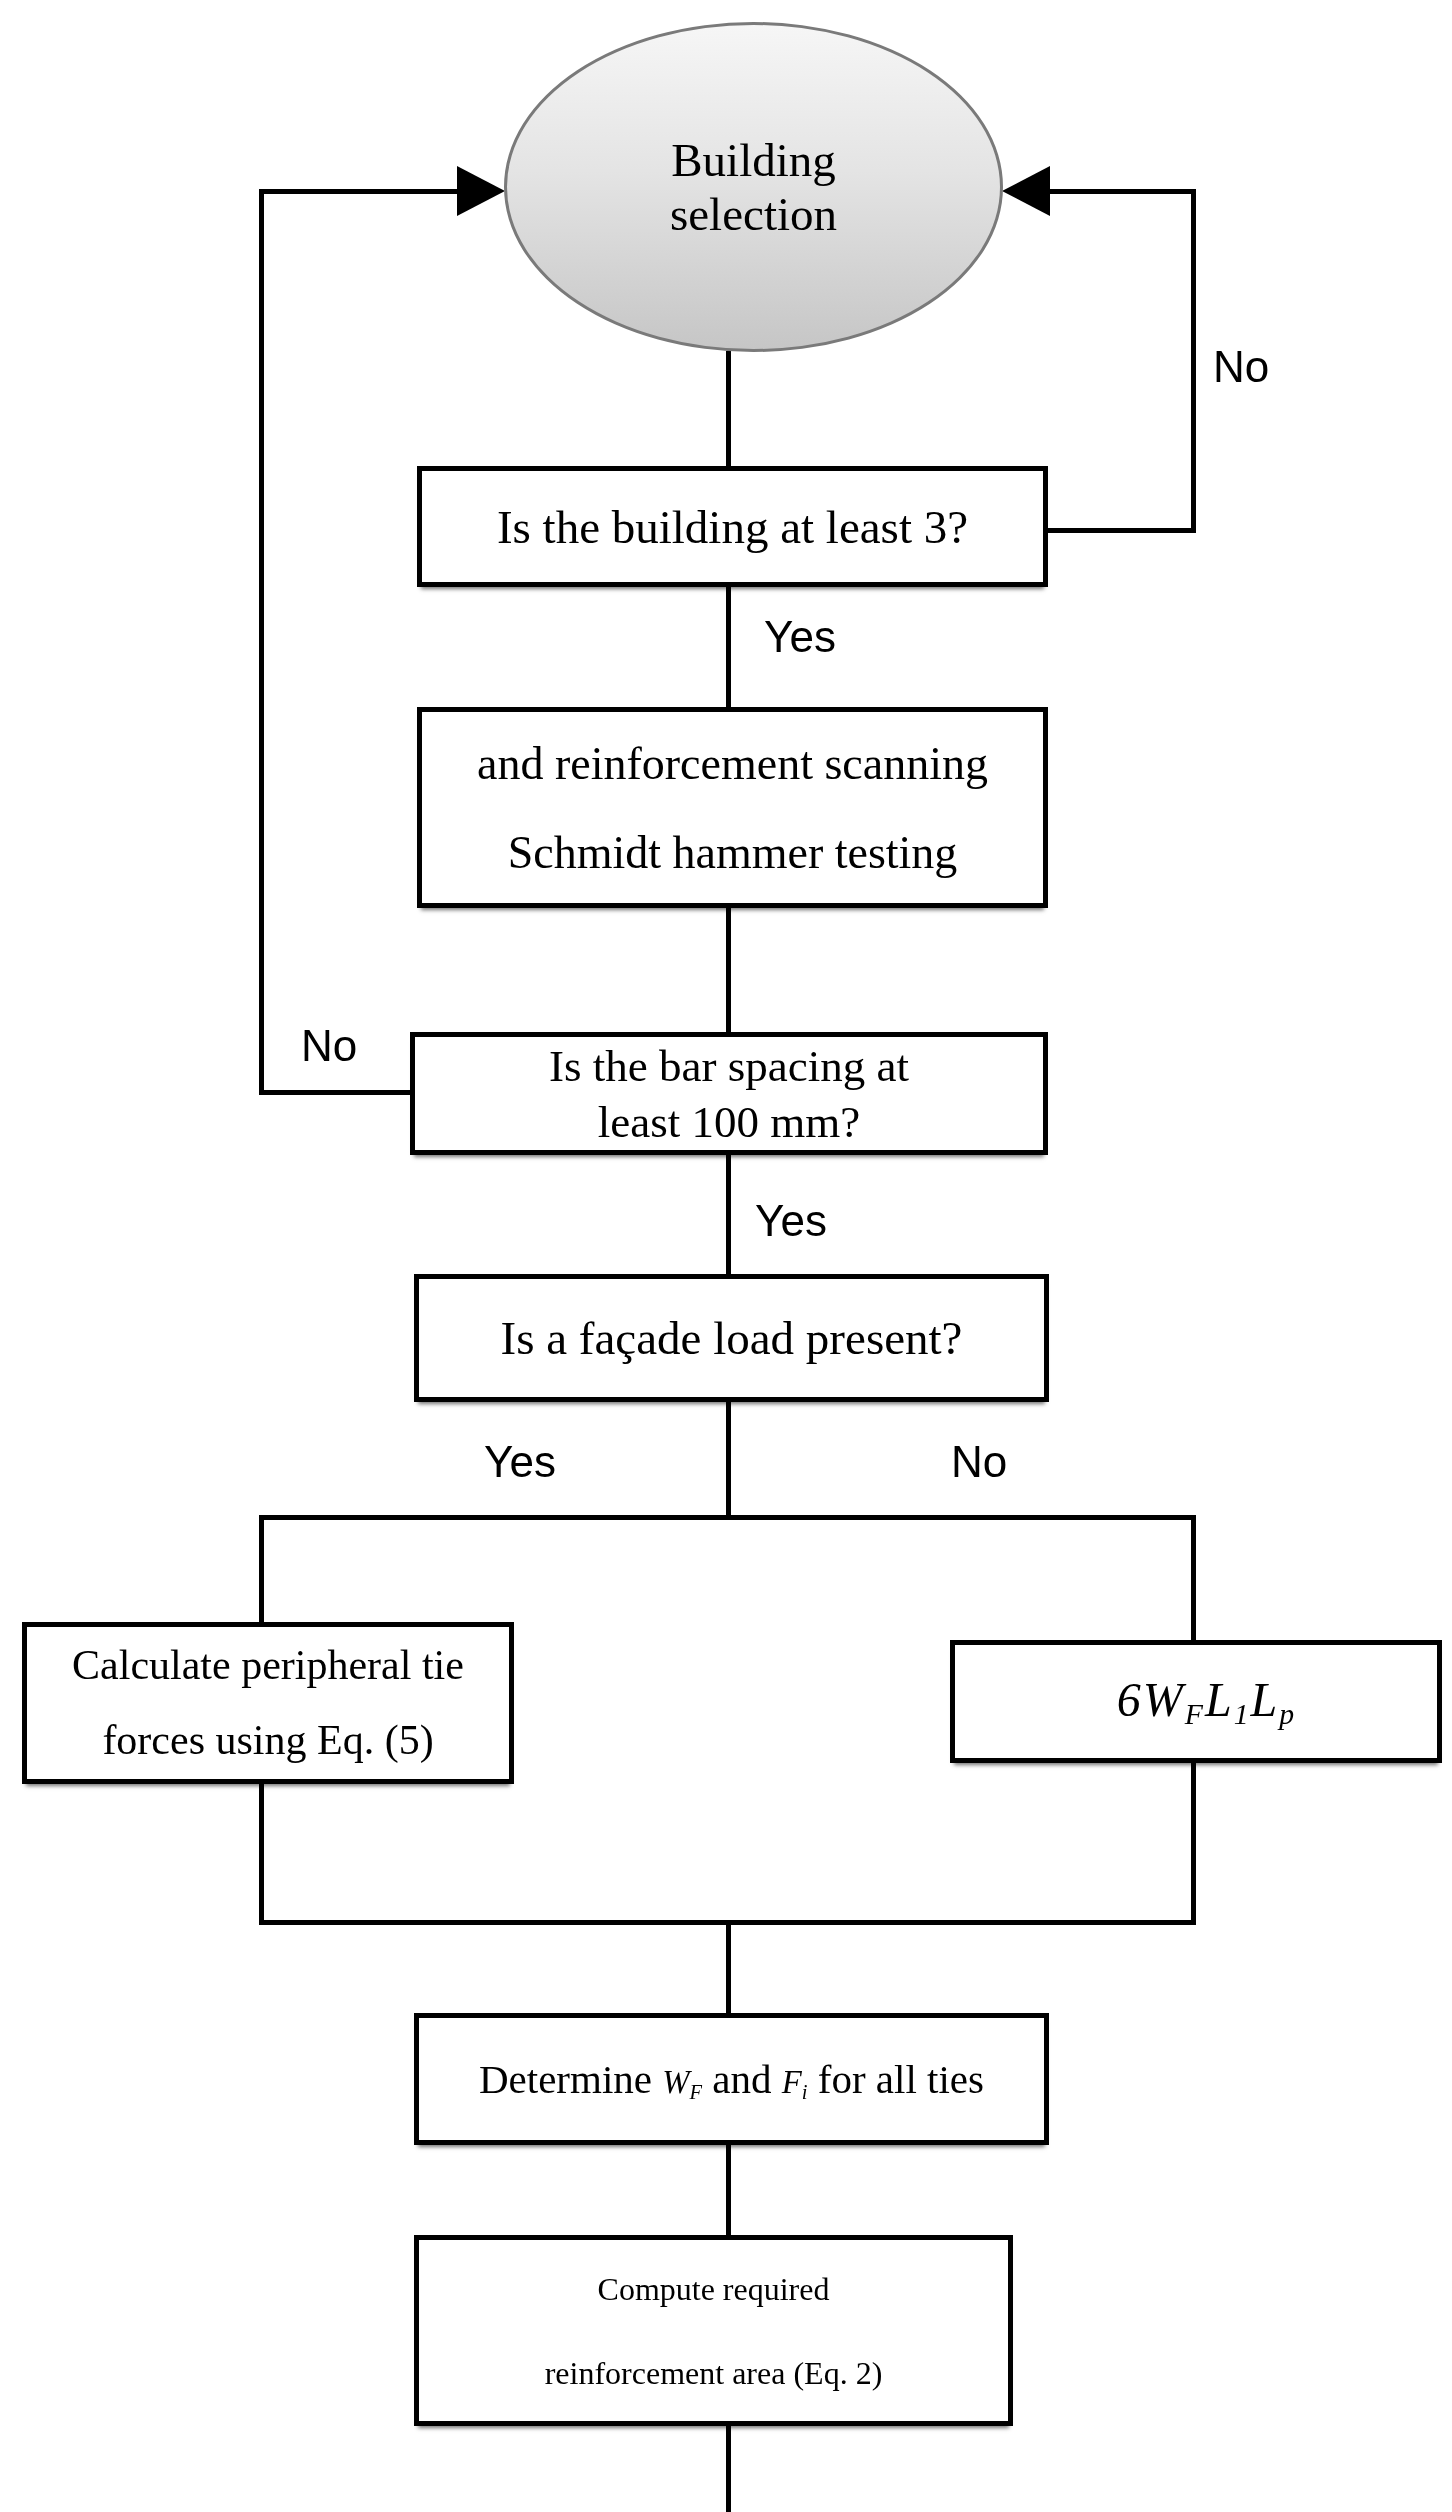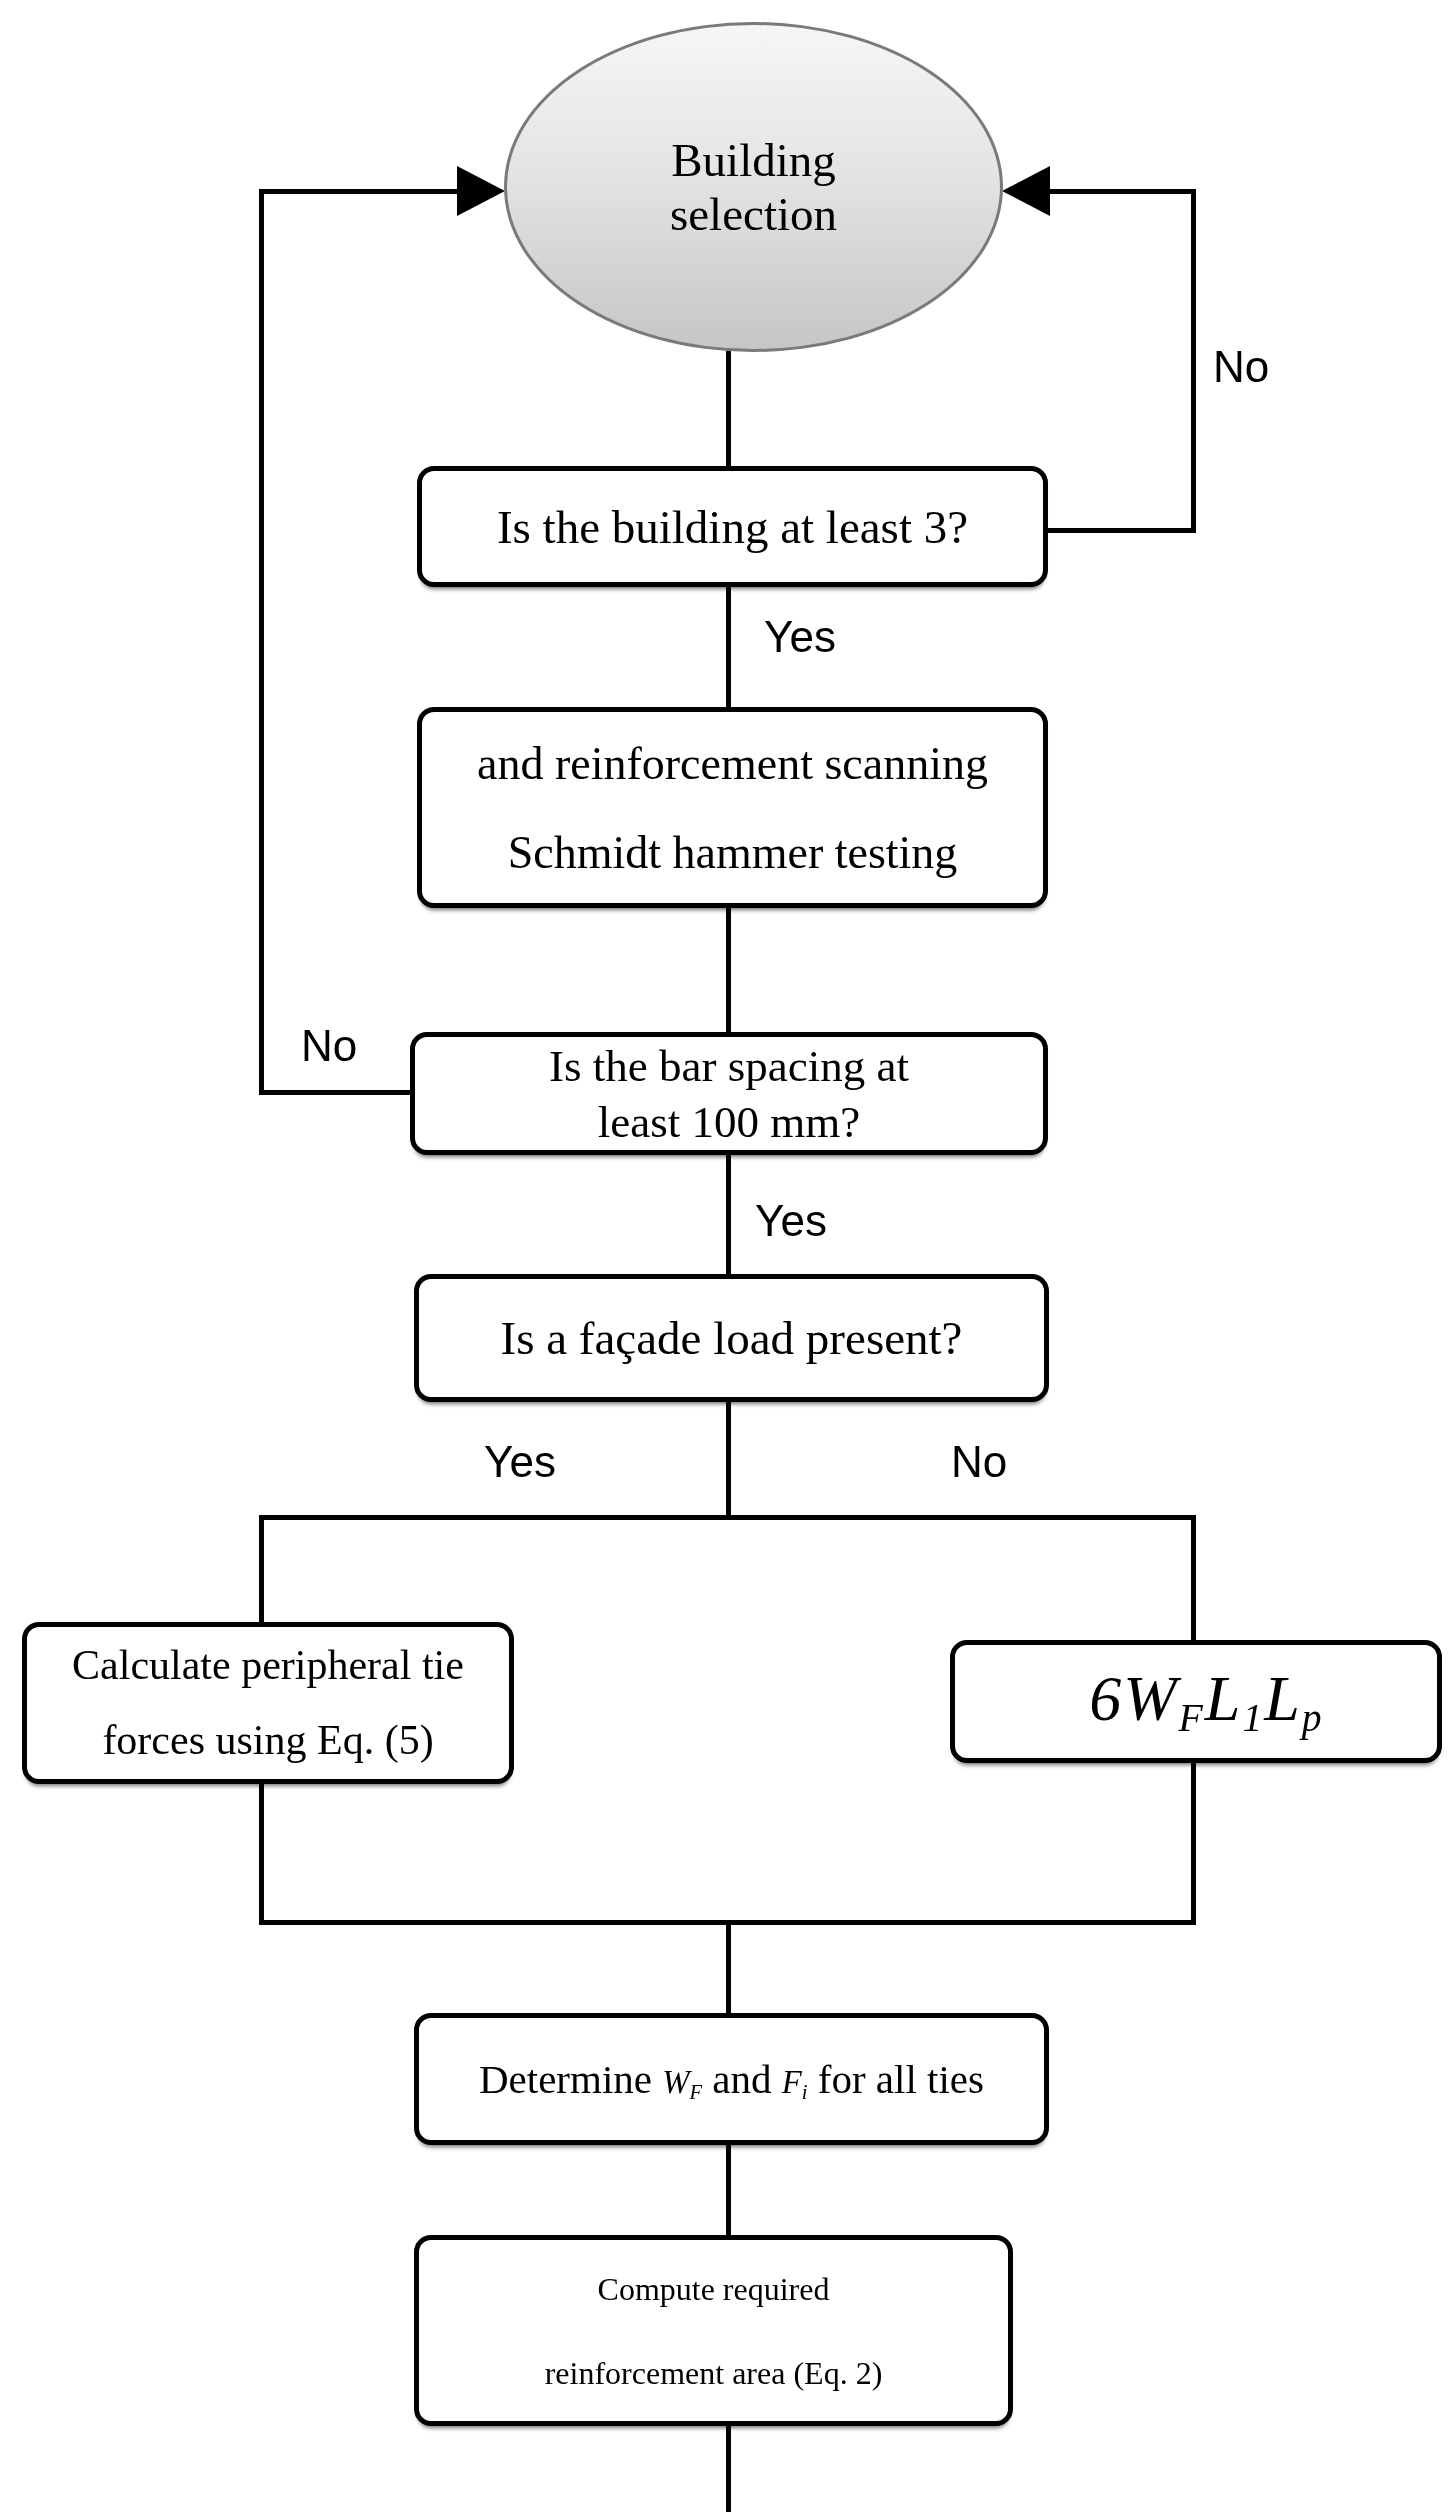--- a/index.html
+++ b/index.html
@@ -2,36 +2,36 @@
 <html style="font-size:8px"><head>
 <meta charset="utf-8">
 <style>
   html,body{margin:0;padding:0;background:#ffffff;}
   #fig{position:relative;width:1453px;height:2881px;background:#ffffff;overflow:hidden;
        font-family:"Liberation Serif",serif;color:#000;}
   .h,.v{position:absolute;background:#000;}
   .h{height:4.5px;}
   .v{width:4.5px;}
   .node{position:absolute;display:flex;flex-direction:column;align-items:center;
-        justify-content:center;text-align:center;box-sizing:border-box;border-radius:17px;}
+        justify-content:center;text-align:center;box-sizing:border-box;}
   .box{border:5px solid #000;background:#ffffff;
        box-shadow:0 6px 4px -4px rgba(0,0,0,0.55);}
   .terminator{border:3.5px solid #7a7a7a;border-radius:50%;
        background:linear-gradient(180deg,#f6f6f6 0%,#e4e4e4 45%,#c6c6c6 100%);}
   .line{display:block;}
   .lbl{position:absolute;transform:translate(-50%,-50%);
        font-family:"Liberation Sans",sans-serif;font-size:44px;line-height:1;}
   .arrow{position:absolute;width:0;height:0;}
   .arrow-right{border-top:25px solid transparent;border-bottom:25px solid transparent;
        border-left:48px solid #000;}
   .arrow-left{border-top:25px solid transparent;border-bottom:25px solid transparent;
        border-right:48px solid #000;}
   .mvar{font-style:italic;}
   sub{font-style:italic;font-size:0.62em;vertical-align:-0.28em;}
-  .formula{font-style:italic;font-size:64px;letter-spacing:2px;margin-left:21px;}
+  .formula{font-style:italic;font-size:48px;letter-spacing:2px;margin-left:21px;}
   .nowrap{white-space:nowrap;}
 </style>
 </head>
 <body>
 
 <div id="fig">
 
   <div class="v" style="left:726px;top:351px;height:117px;"></div>
 
   <div class="v" style="left:726px;top:586px;height:123px;"></div>

